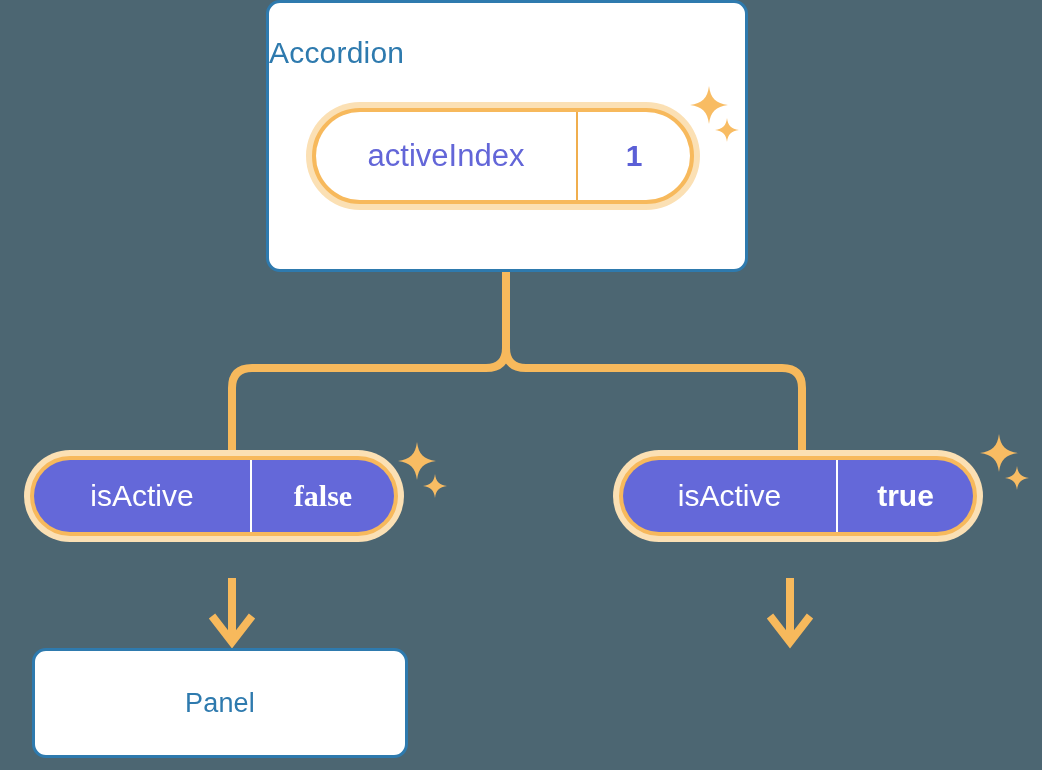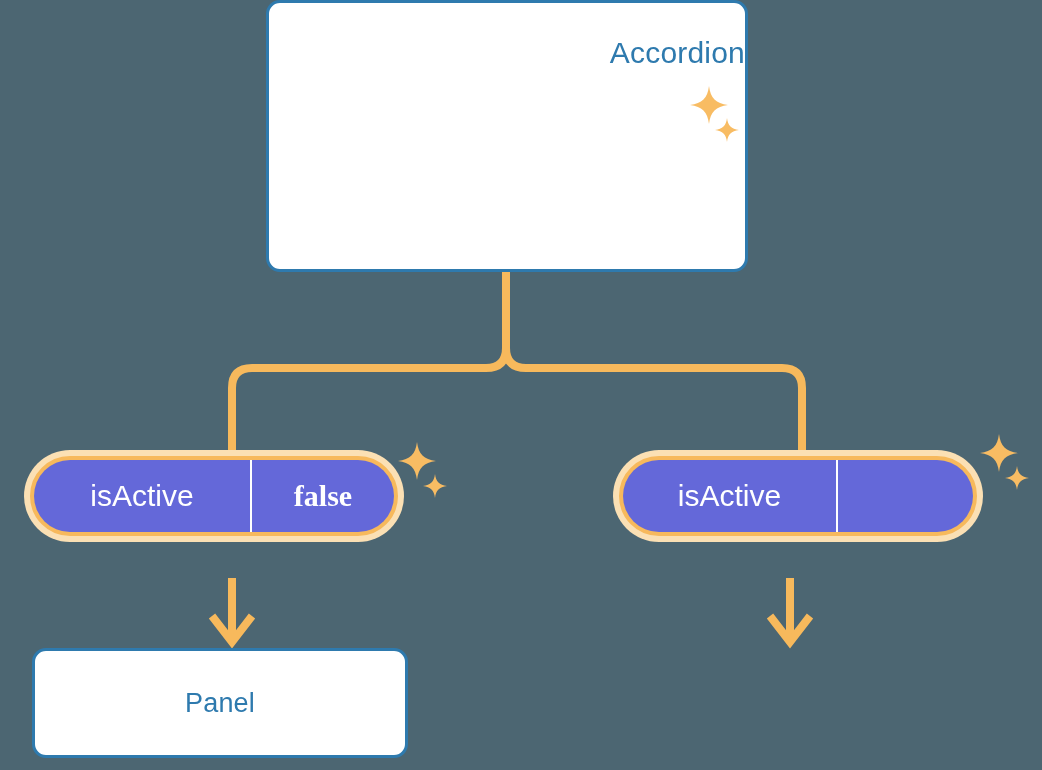--- a/index.html
+++ b/index.html
@@ -30,21 +30,21 @@
     background: #ffffff;
     border: 3px solid #2e7aae;
     border-radius: 14px;
     box-sizing: border-box;
   }
   .card-title {
     color: #2e7aae;
     font-size: 30px;
     font-weight: 400;
     letter-spacing: 0.2px;
-    text-align: right;
+    text-align: left;
     white-space: nowrap;
   }
 
   #card-accordion {
     left: 266px;
     top: 0px;
     width: 482px;
     height: 272px;
     border-top-left-radius: 14px;
     border-top-right-radius: 14px;
@@ -203,20 +203,26 @@
     <g fill="none" stroke="#f7b95c" stroke-width="8" stroke-linecap="butt" stroke-linejoin="miter">
       <path d="M 790 578 L 790 642"></path>
       <path d="M 770 616 L 790 642 L 810 616"></path>
     </g>
   </svg>
 
   <div class="card" id="card-accordion">
     <div class="card-title">Accordion</div>
   </div>
 
+  <div class="pill" id="pill-active-index">
+    <div class="pill-inner">
+      <div class="pill-key">activeIndex</div>
+      <div class="pill-val">1</div>
+    </div>
+  </div>
 
   <div class="sparkle-group" id="sparkles-accordion">
     <svg class="sparkle" style="left:0px; top:0px;" width="38" height="38" viewBox="0 0 100 100">
       <path fill="#f8bc63" d="M50 0 C54 32 68 46 100 50 C68 54 54 68 50 100 C46 68 32 54 0 50 C32 46 46 32 50 0 Z"></path>
     </svg>
     <svg class="sparkle" style="left:25px; top:32px;" width="24" height="24" viewBox="0 0 100 100">
       <path fill="#f8bc63" d="M50 0 C54 32 68 46 100 50 C68 54 54 68 50 100 C46 68 32 54 0 50 C32 46 46 32 50 0 Z"></path>
     </svg>
   </div>
 
@@ -236,20 +242,21 @@
     </svg>
   </div>
 
   <div class="card panel-card" id="card-panel-left">
     <div class="card-title">Panel</div>
   </div>
 
   <div class="pill pill-state" id="pill-is-active-right">
     <div class="pill-inner">
       <div class="pill-key">isActive</div>
+      <div class="pill-val">true</div>
     </div>
   </div>
 
   <div class="sparkle-group" id="sparkles-right-pill">
     <svg class="sparkle" style="left:0px; top:0px;" width="38" height="38" viewBox="0 0 100 100">
       <path fill="#f8bc63" d="M50 0 C54 32 68 46 100 50 C68 54 54 68 50 100 C46 68 32 54 0 50 C32 46 46 32 50 0 Z"></path>
     </svg>
     <svg class="sparkle" style="left:25px; top:32px;" width="24" height="24" viewBox="0 0 100 100">
       <path fill="#f8bc63" d="M50 0 C54 32 68 46 100 50 C68 54 54 68 50 100 C46 68 32 54 0 50 C32 46 46 32 50 0 Z"></path>
     </svg>

